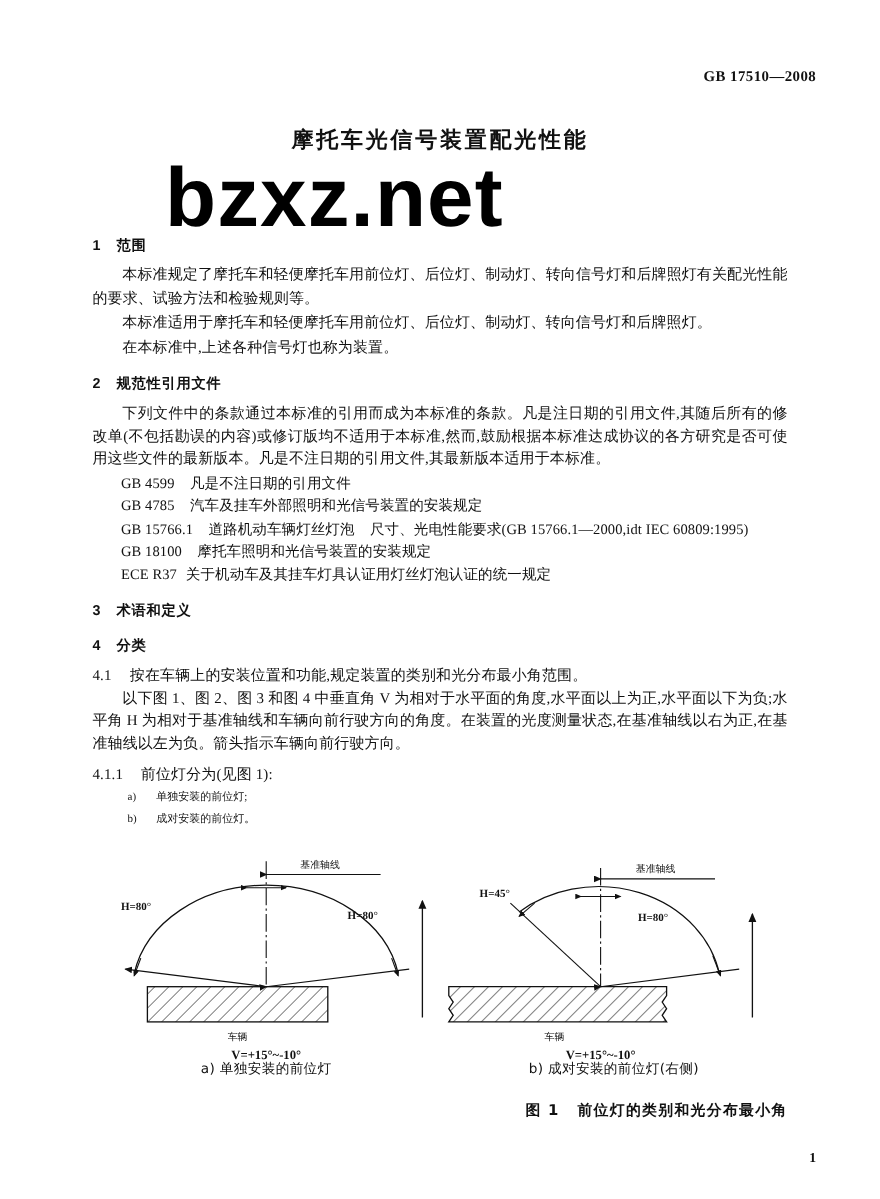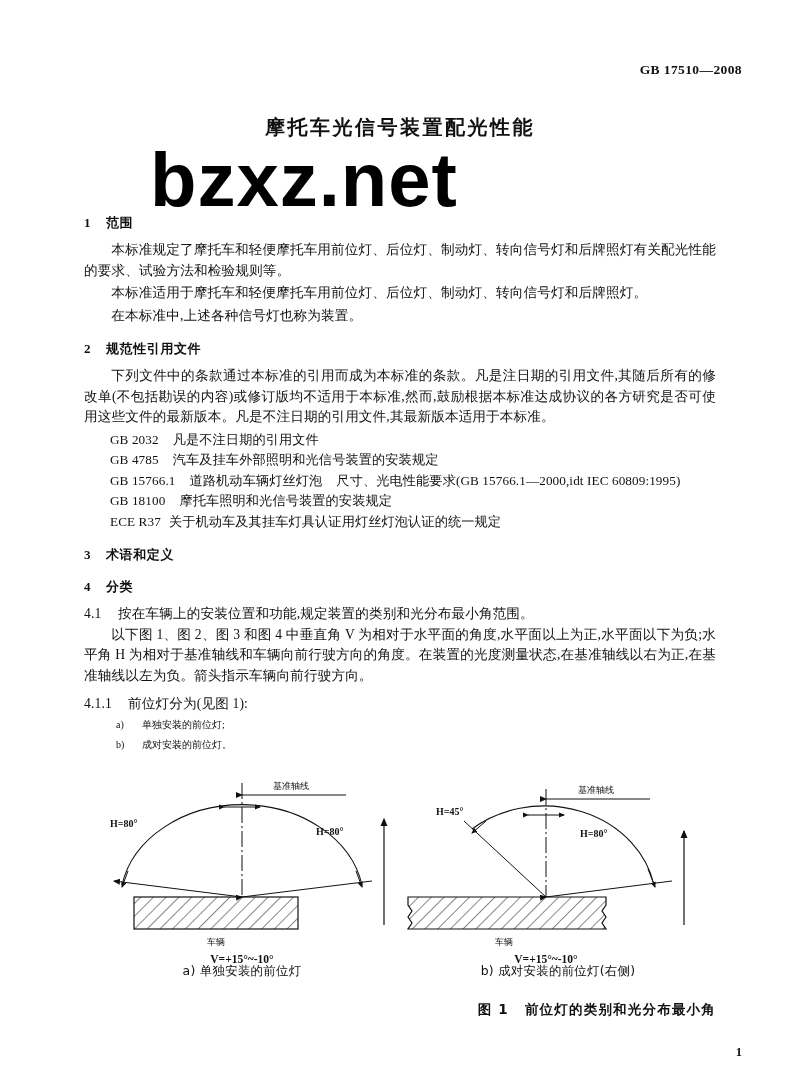--- a/index.html
+++ b/index.html
@@ -63,21 +63,21 @@
 
   
   .content {
     position: absolute;
     left: 84px;
     top: 200px;
     width: 632px;
     z-index: 3;
   }
   .sec-head {
-    font-family: Liberation Serif, serif;
+    font-family: Liberation Sans, sans-serif;
     font-weight: bold;
     font-size: 13px;
     letter-spacing: 0.6px;
     margin: 14px 0 8px 0;
   }
   .sec-head .num { display: inline-block; min-width: 22px; }
   .para {
     font-size: 13.6px;
     line-height: 20.5px;
     text-align: justify;
@@ -200,21 +200,21 @@
     <p class="para indent">本标准规定了摩托车和轻便摩托车用前位灯、后位灯、制动灯、转向信号灯和后牌照灯有关配光性能的要求、试验方法和检验规则等。</p>
     <p class="para indent">本标准适用于摩托车和轻便摩托车用前位灯、后位灯、制动灯、转向信号灯和后牌照灯。</p>
     <p class="para indent">在本标准中,上述各种信号灯也称为装置。</p>
 
     <div class="sec-head">
       <span class="num">2</span><span>规范性引用文件</span>
     </div>
     <p class="para indent">下列文件中的条款通过本标准的引用而成为本标准的条款。凡是注日期的引用文件,其随后所有的修改单(不包括勘误的内容)或修订版均不适用于本标准,然而,鼓励根据本标准达成协议的各方研究是否可使用这些文件的最新版本。凡是不注日期的引用文件,其最新版本适用于本标准。</p>
 
     <div class="ref-line">
-      <span class="code">GB 2032</span><span class="gap"></span><span>凡是不注日期的引用文件</span>
+      <span class="code">GB 4599</span><span class="gap"></span><span>凡是不注日期的引用文件</span>
     </div>
     <div class="ref-line">
       <span class="code">GB 4785</span><span class="gap"></span><span>汽车及挂车外部照明和光信号装置的安装规定</span>
     </div>
     <div class="ref-line">
       <span class="code">GB 15766.1</span><span class="gap"></span><span>道路机动车辆灯丝灯泡</span><span class="gap"></span><span>尺寸、光电性能要求(GB 15766.1—2000,idt IEC 60809:1995)</span>
     </div>
     <div class="ref-line">
       <span class="code">GB 18100</span><span class="gap"></span><span>摩托车照明和光信号装置的安装规定</span>
     </div>

